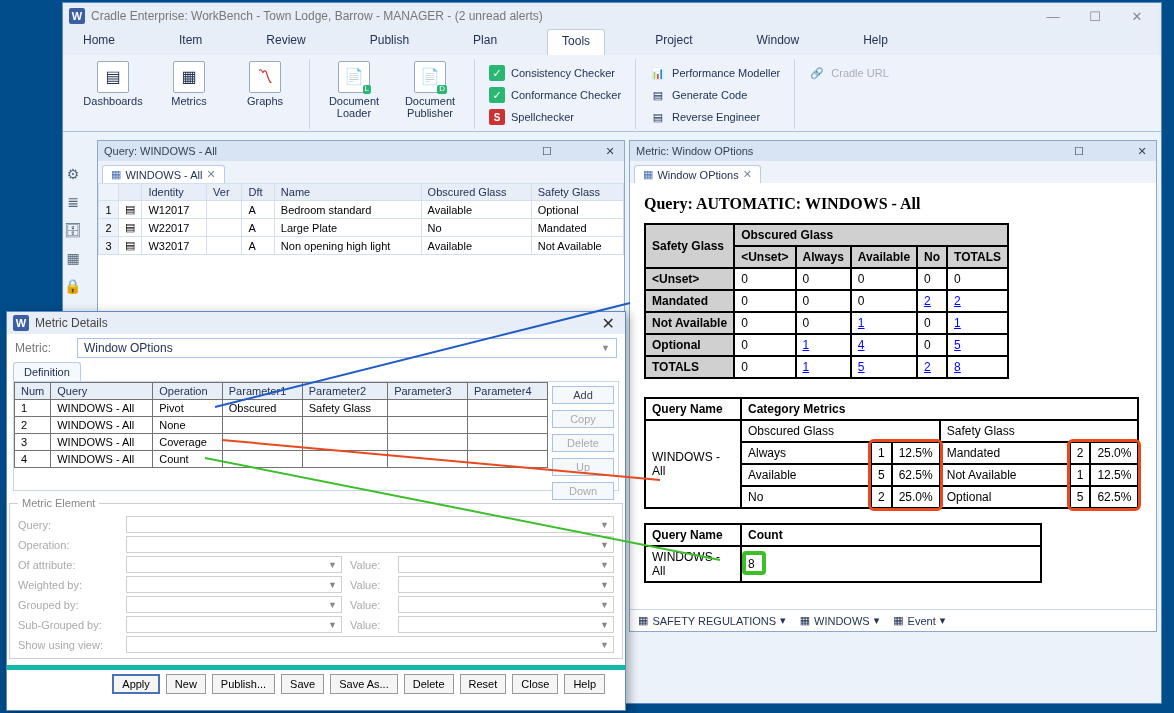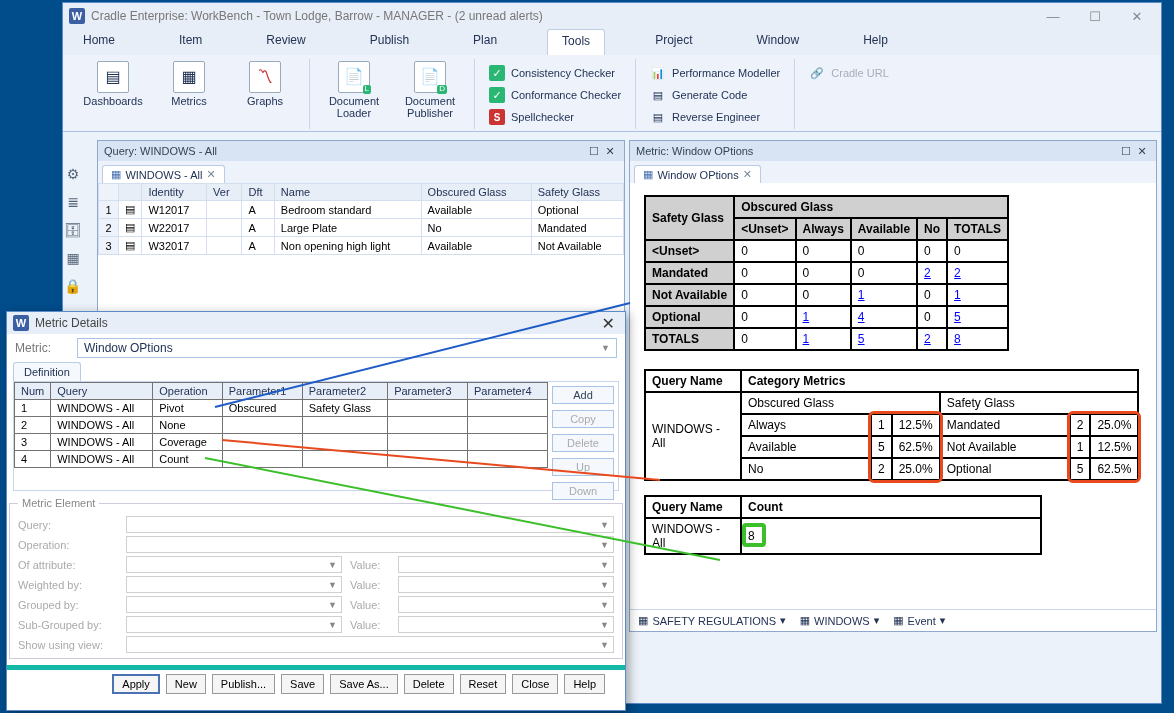--- a/index.html
+++ b/index.html
@@ -15,21 +15,21 @@
   .ribbon { background:#eef3fb; border-bottom:1px solid #a9c3e6; padding:4px 6px 2px 6px; display:flex; gap:0; }
   .ribbon .group { display:flex; align-items:flex-start; gap:8px; padding:2px 10px; border-right:1px solid #c7d6ec; }
   .ribbon .big-btn { display:flex; flex-direction:column; align-items:center; width:68px; cursor:default; color:#235; font-size:11px; text-align:center; line-height:1.1; }
   .ribbon .big-btn .ico { width:32px; height:32px; margin-bottom:2px; border:1px solid #9ab; background:#fff; border-radius:2px; display:flex; align-items:center; justify-content:center; font-size:16px; }
   .ribbon .col-list { display:flex; flex-direction:column; gap:2px; padding-top:2px; }
   .ribbon .col-list .item { display:flex; align-items:center; gap:6px; color:#235; padding:2px 4px; font-size:11px; }
   .ribbon .col-list .item.disabled { color:#aab; }
   .ribbon .col-list .ico { width:16px; height:16px; display:inline-flex; align-items:center; justify-content:center; border-radius:2px; }
   .work-area { flex:1; position:relative; background:#ecf2fa; }
   .panel { position:absolute; background:#fff; border:1px solid #8ea8cc; display:flex; flex-direction:column; }
-  .panel-titlebar { background:#d8e4f4; height:20px; display:flex; align-items:center; padding:0 6px; color:#345; font-size:11px; }
+  .panel-titlebar { background:#d8e4f4; height:20px; display:flex; align-items:center; padding:0 6px; color:#345; font-size:11px;gap:47px; }
   .panel-titlebar .spacer { flex:1; }
   .panel-titlebar .btn { width:16px; text-align:center; color:#345; cursor:default; }
   .tabstrip { background:#eef3fb; height:22px; display:flex; align-items:flex-end; padding-left:4px; }
   .tabstrip .tab { background:#fff; border:1px solid #b9cbe5; border-bottom:none; padding:2px 8px; font-size:11px; color:#235; display:flex; align-items:center; gap:4px; border-radius:3px 3px 0 0; }
   .tabstrip .tab .close { color:#789; font-size:11px; }
   .grid { border-collapse:collapse; width:100%; font-size:11px; }
   .grid th, .grid td { border:1px solid #d3dfee; padding:2px 6px; text-align:left; background:#fff; }
   .grid th { background:#e8eef7; font-weight:normal; color:#235; }
   .grid .rowhdr { background:#eef3fb; text-align:center; width:20px; }
   .metric-panel .content { padding:12px 14px; overflow:auto; flex:1; }
@@ -248,20 +248,21 @@
         <span class="btn">✕</span>
       </div>
       <div class="tabstrip">
         <div class="tab">
           <span style="color:#4a72b2">▦</span>
           <span>Window OPtions</span>
           <span class="close">✕</span>
         </div>
       </div>
       <div class="content">
+        <div style="font-family:'Times New Roman',serif; font-weight:bold; font-size:16px; margin-bottom:10px;">Query: AUTOMATIC: WINDOWS - All</div>
 
         <table class="report-table">
           <tbody>
               <tr>
             <th rowspan="2">Safety Glass</th>
             <th colspan="5">Obscured Glass</th>
           </tr>
           <tr id="pivot-cols">
                 <th>&lt;Unset&gt;</th>
                 <th>Always</th>

